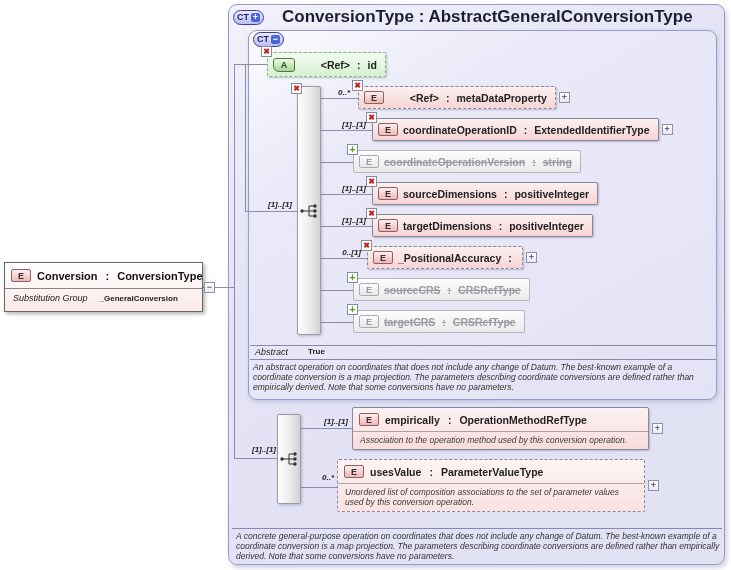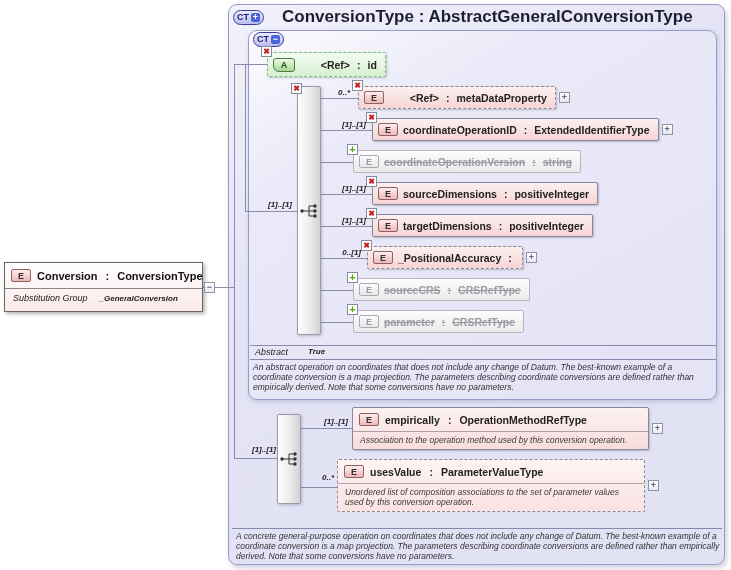--- a/index.html
+++ b/index.html
@@ -70,21 +70,21 @@
     border:1px solid #88889c;border-radius:2px;box-shadow:1px 1px 2px rgba(90,90,120,.35);z-index:4;}
   .abox.dashed{border-style:dashed;box-shadow:none;background:linear-gradient(#fdf4f4,#fae2e2);}
   .abox-head{display:flex;align-items:center;gap:6px;height:23px;padding:0 7px 0 6px;white-space:nowrap;
     font-size:10.5px;font-weight:bold;color:#222;border-bottom:1px solid #b0a0a8;}
   .abox-note{padding:3px 7px 4px 7px;font-size:8.5px;font-style:italic;color:#3a3a3a;line-height:10px;}
 
   
   .annot{position:absolute;font-size:8.5px;font-style:italic;color:#333;line-height:9.8px;z-index:2;}
   .abs-row{position:absolute;display:flex;align-items:flex-start;gap:20px;z-index:2;}
   .abs-label{font-size:9px;font-style:italic;color:#222;}
-  .abs-value{font-size:8px;font-weight:bold;color:#222;font-style:italic;}
+  .abs-value{font-size:8px;font-weight:bold;color:#222;}
 
   
   .elem-main{position:absolute;left:4px;top:262px;width:199px;height:50px;box-sizing:border-box;
     border:1px solid #666;background:linear-gradient(#ffffff,#fbe9e9);box-shadow:2px 2px 4px rgba(0,0,0,.3);z-index:4;}
   .em-head{display:flex;align-items:center;gap:6px;height:25px;padding:0 6px;border-bottom:1px solid #888;
     font-size:11px;font-weight:bold;color:#111;white-space:nowrap;}
   .em-sub{display:flex;align-items:center;gap:12px;padding:4px 8px 0 8px;white-space:nowrap;}
 </style>
 </head>
 <body>
@@ -227,21 +227,21 @@
       <span class="nm">sourceCRS</span>
       <span class="sep">:</span>
       <span class="ty">CRSRefType</span>
     </div>
   </div>
 
   <div class="row" style="left:353px;top:310px;">
     <div class="ebox prohibited">
       <span class="badge plus-badge">+</span>
       <span class="e-icon gray">E</span>
-      <span class="nm">parameter</span>
+      <span class="nm">targetCRS</span>
       <span class="sep">:</span>
       <span class="ty">CRSRefType</span>
     </div>
   </div>
 
   <div class="sep-line" style="left:250px;top:345px;width:466px;"></div>
   <div class="abs-row" style="left:255px;top:347px;justify-content:center;">
     <span class="abs-label">Abstract</span>
     <span class="abs-value">True</span>
   </div>

